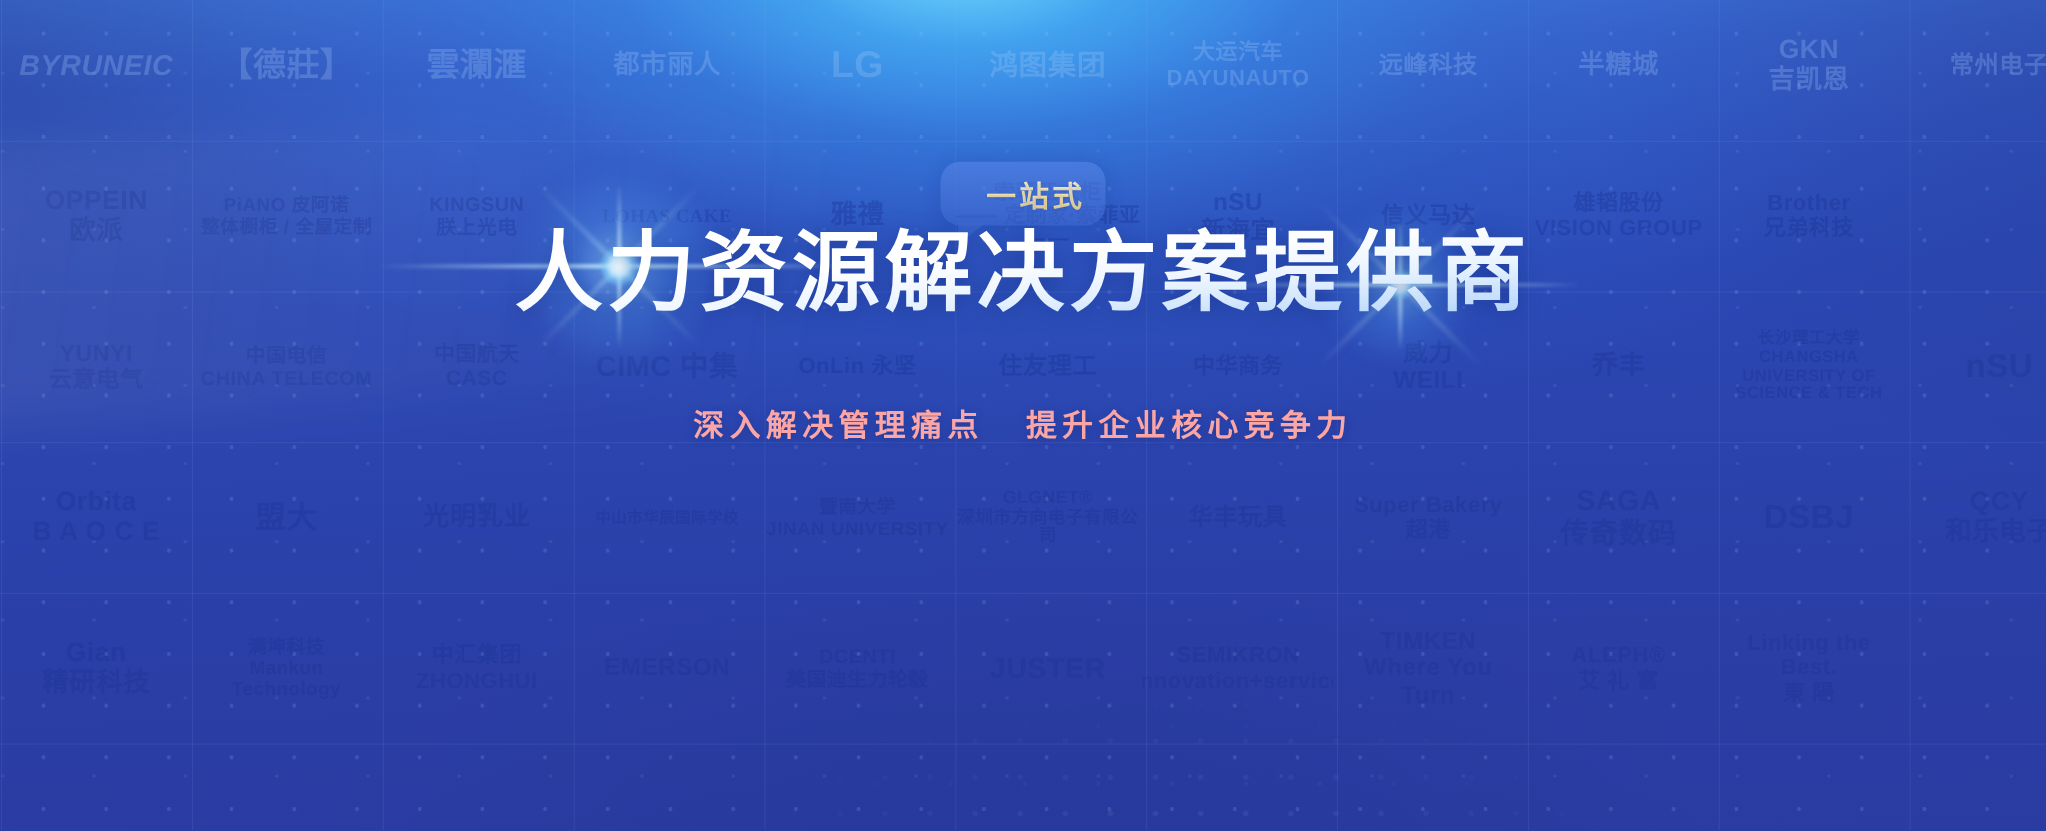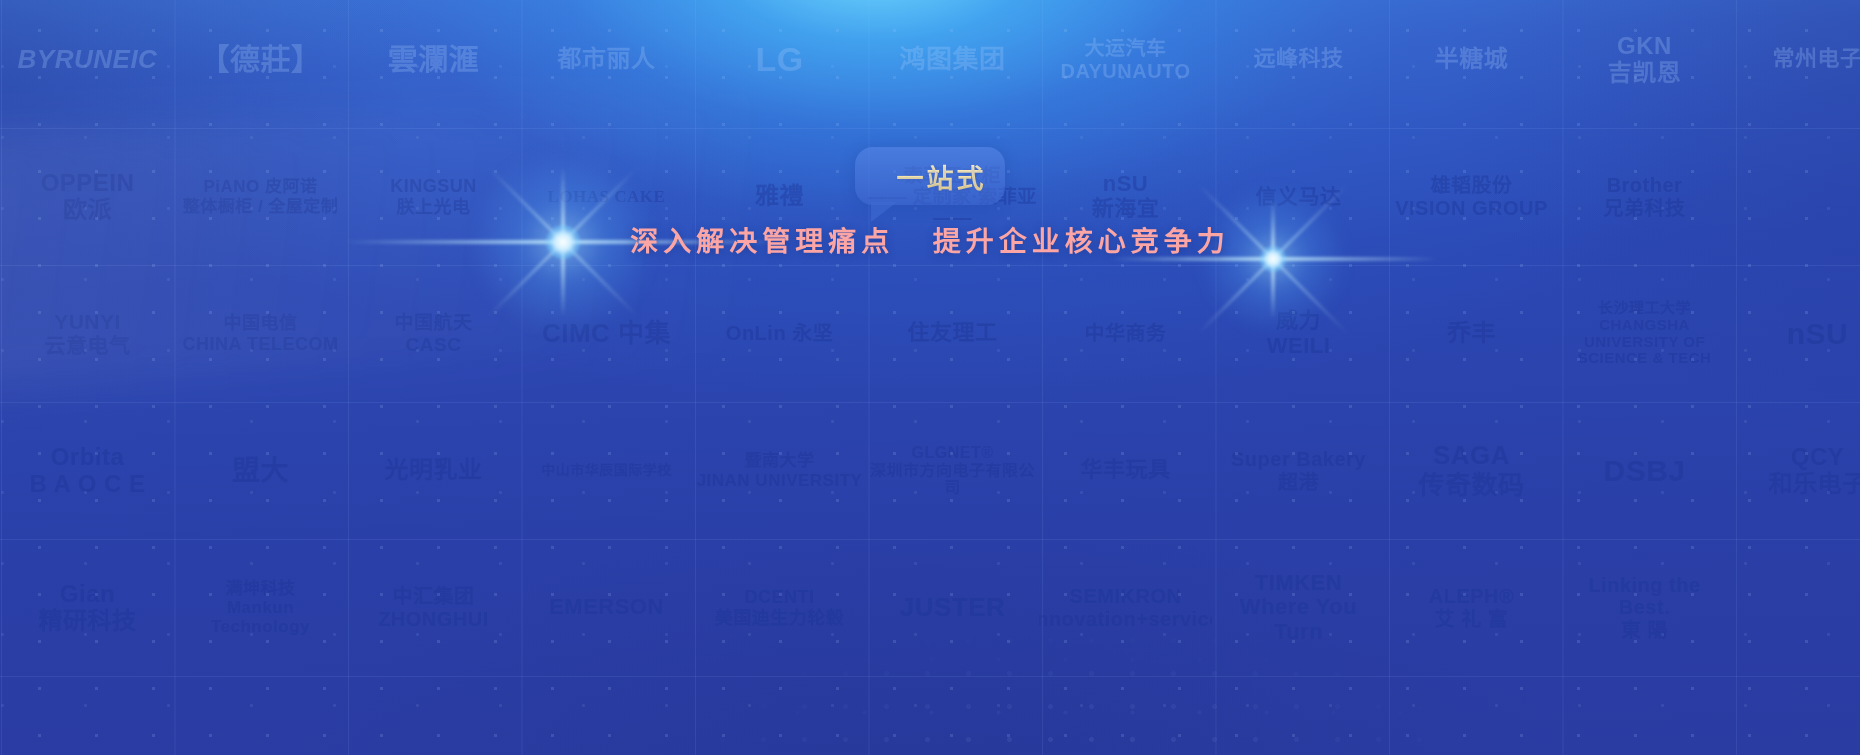--- a/index.html
+++ b/index.html
@@ -321,17 +321,18 @@
 
   <div class="content">
 
     <div class="badge-wrap">
       <div class="badge">
         <span class="badge-text">一站式</span>
       </div>
       <span class="badge-tail"></span>
     </div>
 
+    <h1 class="headline">人力资源解决方案提供商</h1>
 
     <p class="subtitle">深入解决管理痛点   提升企业核心竞争力</p>
 
   </div>
 </div>
 
 </body></html>

